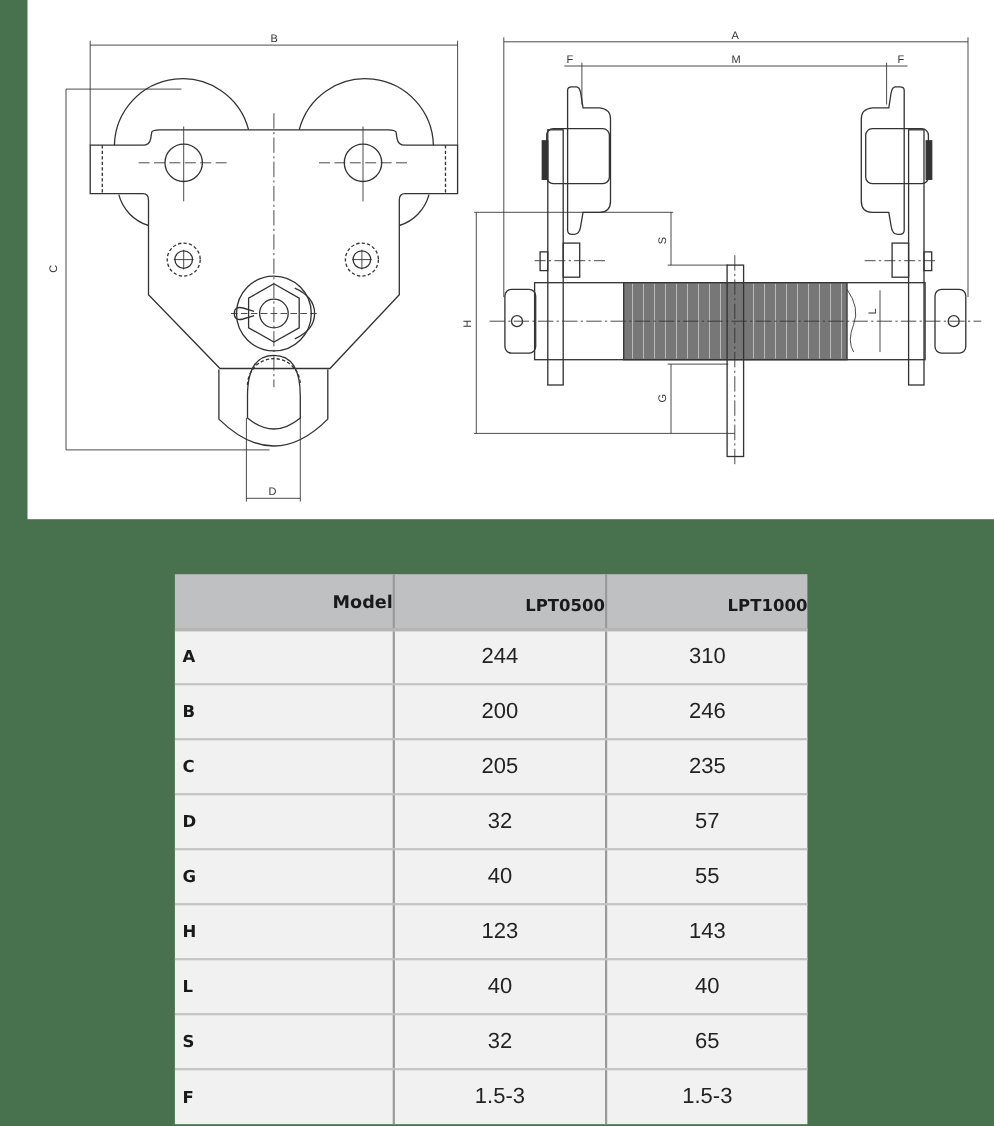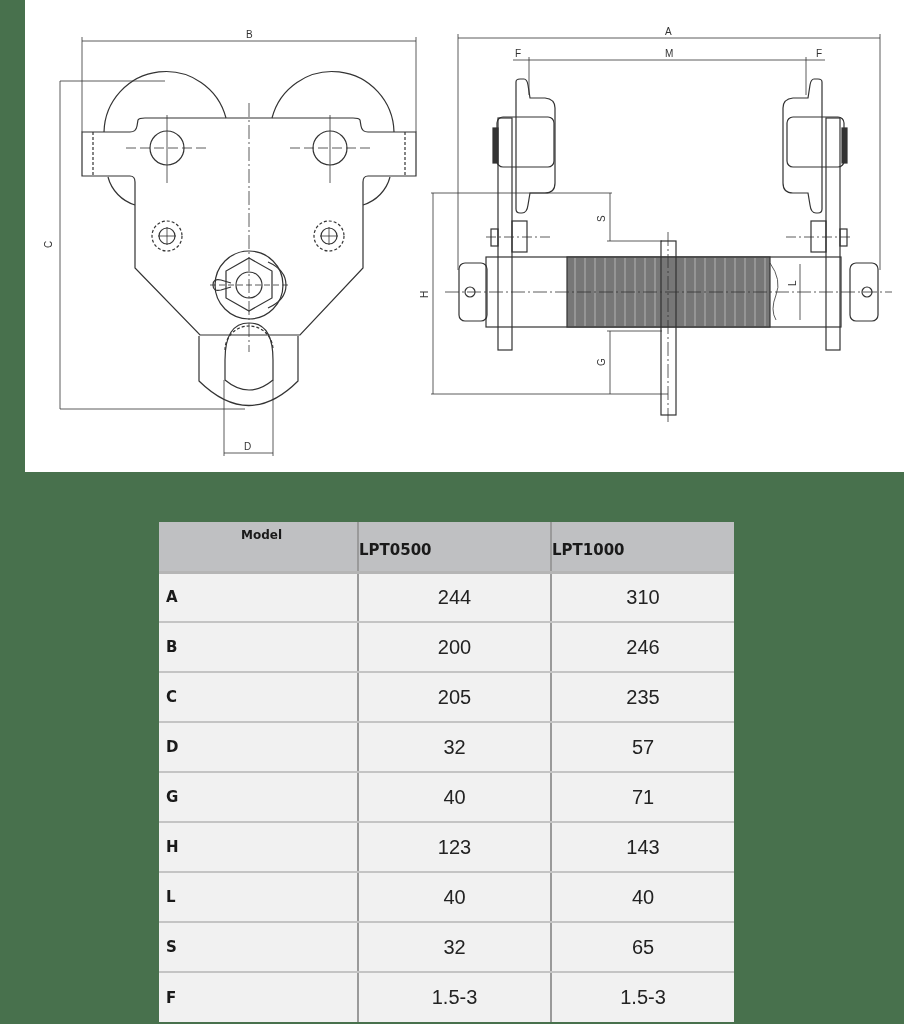--- a/index.html
+++ b/index.html
@@ -5,22 +5,22 @@
   html, body { margin:0; padding:0; }
   body { width:904px; height:1024px; background:#48714d; position:relative; overflow:hidden; font-family:"Liberation Sans", sans-serif; }
   .drawing-panel { position:absolute; left:25px; top:0; width:879px; height:472px; background:#ffffff; }
   .drawing-panel svg { position:absolute; left:0; top:0; }
   .dim-label { font-family:"Liberation Sans", sans-serif; font-size:10px; fill:#333; }
   .spec-table { position:absolute; left:159px; top:522px; width:575px; border-collapse:collapse; table-layout:fixed; }
   .spec-table th, .spec-table td { padding:0 0 0 7px; }
   .spec-table thead tr { background:#bfc0c2; height:50px; }
   .spec-table tbody tr { background:#f1f1f1; height:50px; }
   .spec-table th { font-family:"DejaVu Sans", sans-serif; font-weight:bold; font-size:15px; color:#1a1a1a; border-right:2px solid #9a9a9a; border-bottom:3px solid #b5b5b5; }
-  .spec-table th.col-model { text-align:center; vertical-align:top; padding-top:6px; font-size:12px; }
-  .spec-table th.col-val { text-align:left; padding:0; padding-top:8px; }
+  .spec-table th.col-model { text-align:right; vertical-align:top; padding-top:16px; font-size:16px; }
+  .spec-table th.col-val { text-align:right; padding:0; padding-top:8px; }
   .spec-table th:last-child { border-right:none;margin-top:36px; }
   .spec-table td { font-size:20px; color:#222; border-right:2px solid #9a9a9a; border-bottom:2px solid #c4c4c4; }
   .spec-table td:last-child { border-right:none; }
   .spec-table td.row-label { font-family:"DejaVu Sans", sans-serif; font-weight:bold; font-size:15px; text-align:left; color:#1a1a1a; }
   .spec-table td.cell-val { text-align:center; padding:0; }
   .spec-table tbody tr:last-child td { border-bottom:none; }
 </style>
 </head>
 <body>
 
@@ -195,21 +195,21 @@
       <td class="cell-val">235</td>
     </tr>
     <tr>
       <td class="row-label">D</td>
       <td class="cell-val">32</td>
       <td class="cell-val">57</td>
     </tr>
     <tr>
       <td class="row-label">G</td>
       <td class="cell-val">40</td>
-      <td class="cell-val">71</td>
+      <td class="cell-val">55</td>
     </tr>
     <tr>
       <td class="row-label">H</td>
       <td class="cell-val">123</td>
       <td class="cell-val">143</td>
     </tr>
     <tr>
       <td class="row-label">L</td>
       <td class="cell-val">40</td>
       <td class="cell-val">40</td>

